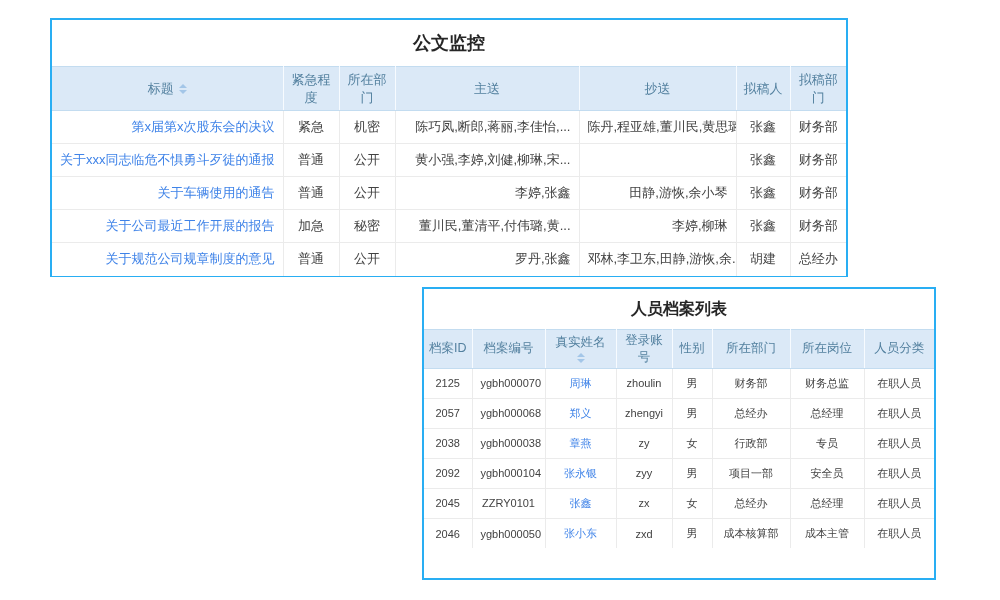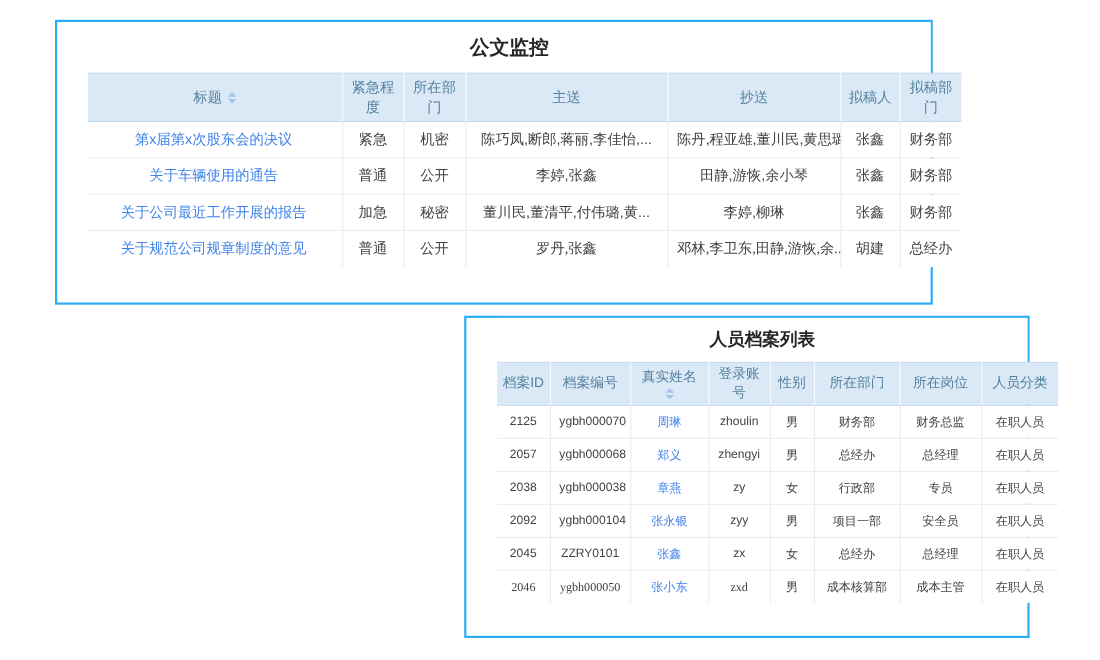--- a/index.html
+++ b/index.html
@@ -4,21 +4,20 @@
 <style>
   * { margin:0; padding:0; box-sizing:border-box; }
   html,body { width:1000px; height:600px; background:#ffffff; overflow:hidden; }
   body { font-family:"Liberation Sans","DejaVu Sans",sans-serif; }
   .canvas { position:relative; width:1000px; height:600px; background:#ffffff; }
 
   .panel {
     position:absolute;
     border:2px solid #29aef3;
     background:#ffffff;
-    padding-left:28px;
   }
   .doc-panel   { left:50px;  top:18px;  width:798px; height:259px; }
   .pers-panel  { left:422px; top:287px; width:514px; height:293px; }
 
   .panel-title {
     display:flex; align-items:center; justify-content:center;
     font-weight:bold; color:#262626; background:#ffffff;
   }
   .doc-panel  .panel-title { height:46px; font-size:18px; }
   .pers-panel .panel-title { height:40px; font-size:16px; }
@@ -44,26 +43,26 @@
   tbody td {
     background:#ffffff;
     color:#424242;
     border-bottom:1px solid #ebebeb;
     border-right:1px solid #ebebeb;
     vertical-align:middle;
     padding:2px 8px;
     white-space:nowrap; overflow:hidden;
   }
   tbody td:last-child { border-right:none; }
-  tbody tr:last-child td { border-bottom:none;font-family:Liberation Serif, serif; }
+  tbody tr:last-child td { border-bottom:none; }
   .doc-panel  tbody td { height:33px; font-size:13px; }
   .pers-panel tbody td { height:30px; font-size:11px; }
 
   td.center, th.center { text-align:center; }
-  td.left { text-align:center; }
+  td.left { text-align:right; }
   td.link { color:#3f83e8; cursor:pointer; }
   td.title-link { padding-left:6px; }
 
   .th-stack { display:flex; flex-direction:column; align-items:center; justify-content:center; }
   .sort-icon { display:inline-flex; flex-direction:column; align-items:center; vertical-align:middle; margin-left:5px; }
   .th-stack .sort-icon { margin-left:0; margin-top:2px; }
   .tri { width:0; height:0; border-left:4px solid transparent; border-right:4px solid transparent; display:block; }
   .tri-up   { border-bottom:4px solid #a3c6e8; margin-bottom:2px; }
   .tri-down { border-top:4px solid #a3c6e8; }
 </style>
@@ -105,20 +104,29 @@
           <tr>
             <td class="left link title-link">第x届第x次股东会的决议</td>
             <td class="center">紧急</td>
             <td class="center">机密</td>
             <td class="left">陈巧凤,断郎,蒋丽,李佳怡,...</td>
             <td class="left">陈丹,程亚雄,董川民,黄思璐...</td>
             <td class="center">张鑫</td>
             <td class="center">财务部</td>
           </tr>
 
+          <tr>
+            <td class="left link title-link">关于xxx同志临危不惧勇斗歹徒的通报</td>
+            <td class="center">普通</td>
+            <td class="center">公开</td>
+            <td class="left">黄小强,李婷,刘健,柳琳,宋...</td>
+            <td class="left"></td>
+            <td class="center">张鑫</td>
+            <td class="center">财务部</td>
+          </tr>
 
           <tr>
             <td class="left link title-link">关于车辆使用的通告</td>
             <td class="center">普通</td>
             <td class="center">公开</td>
             <td class="left">李婷,张鑫</td>
             <td class="left">田静,游恢,余小琴</td>
             <td class="center">张鑫</td>
             <td class="center">财务部</td>
           </tr>

